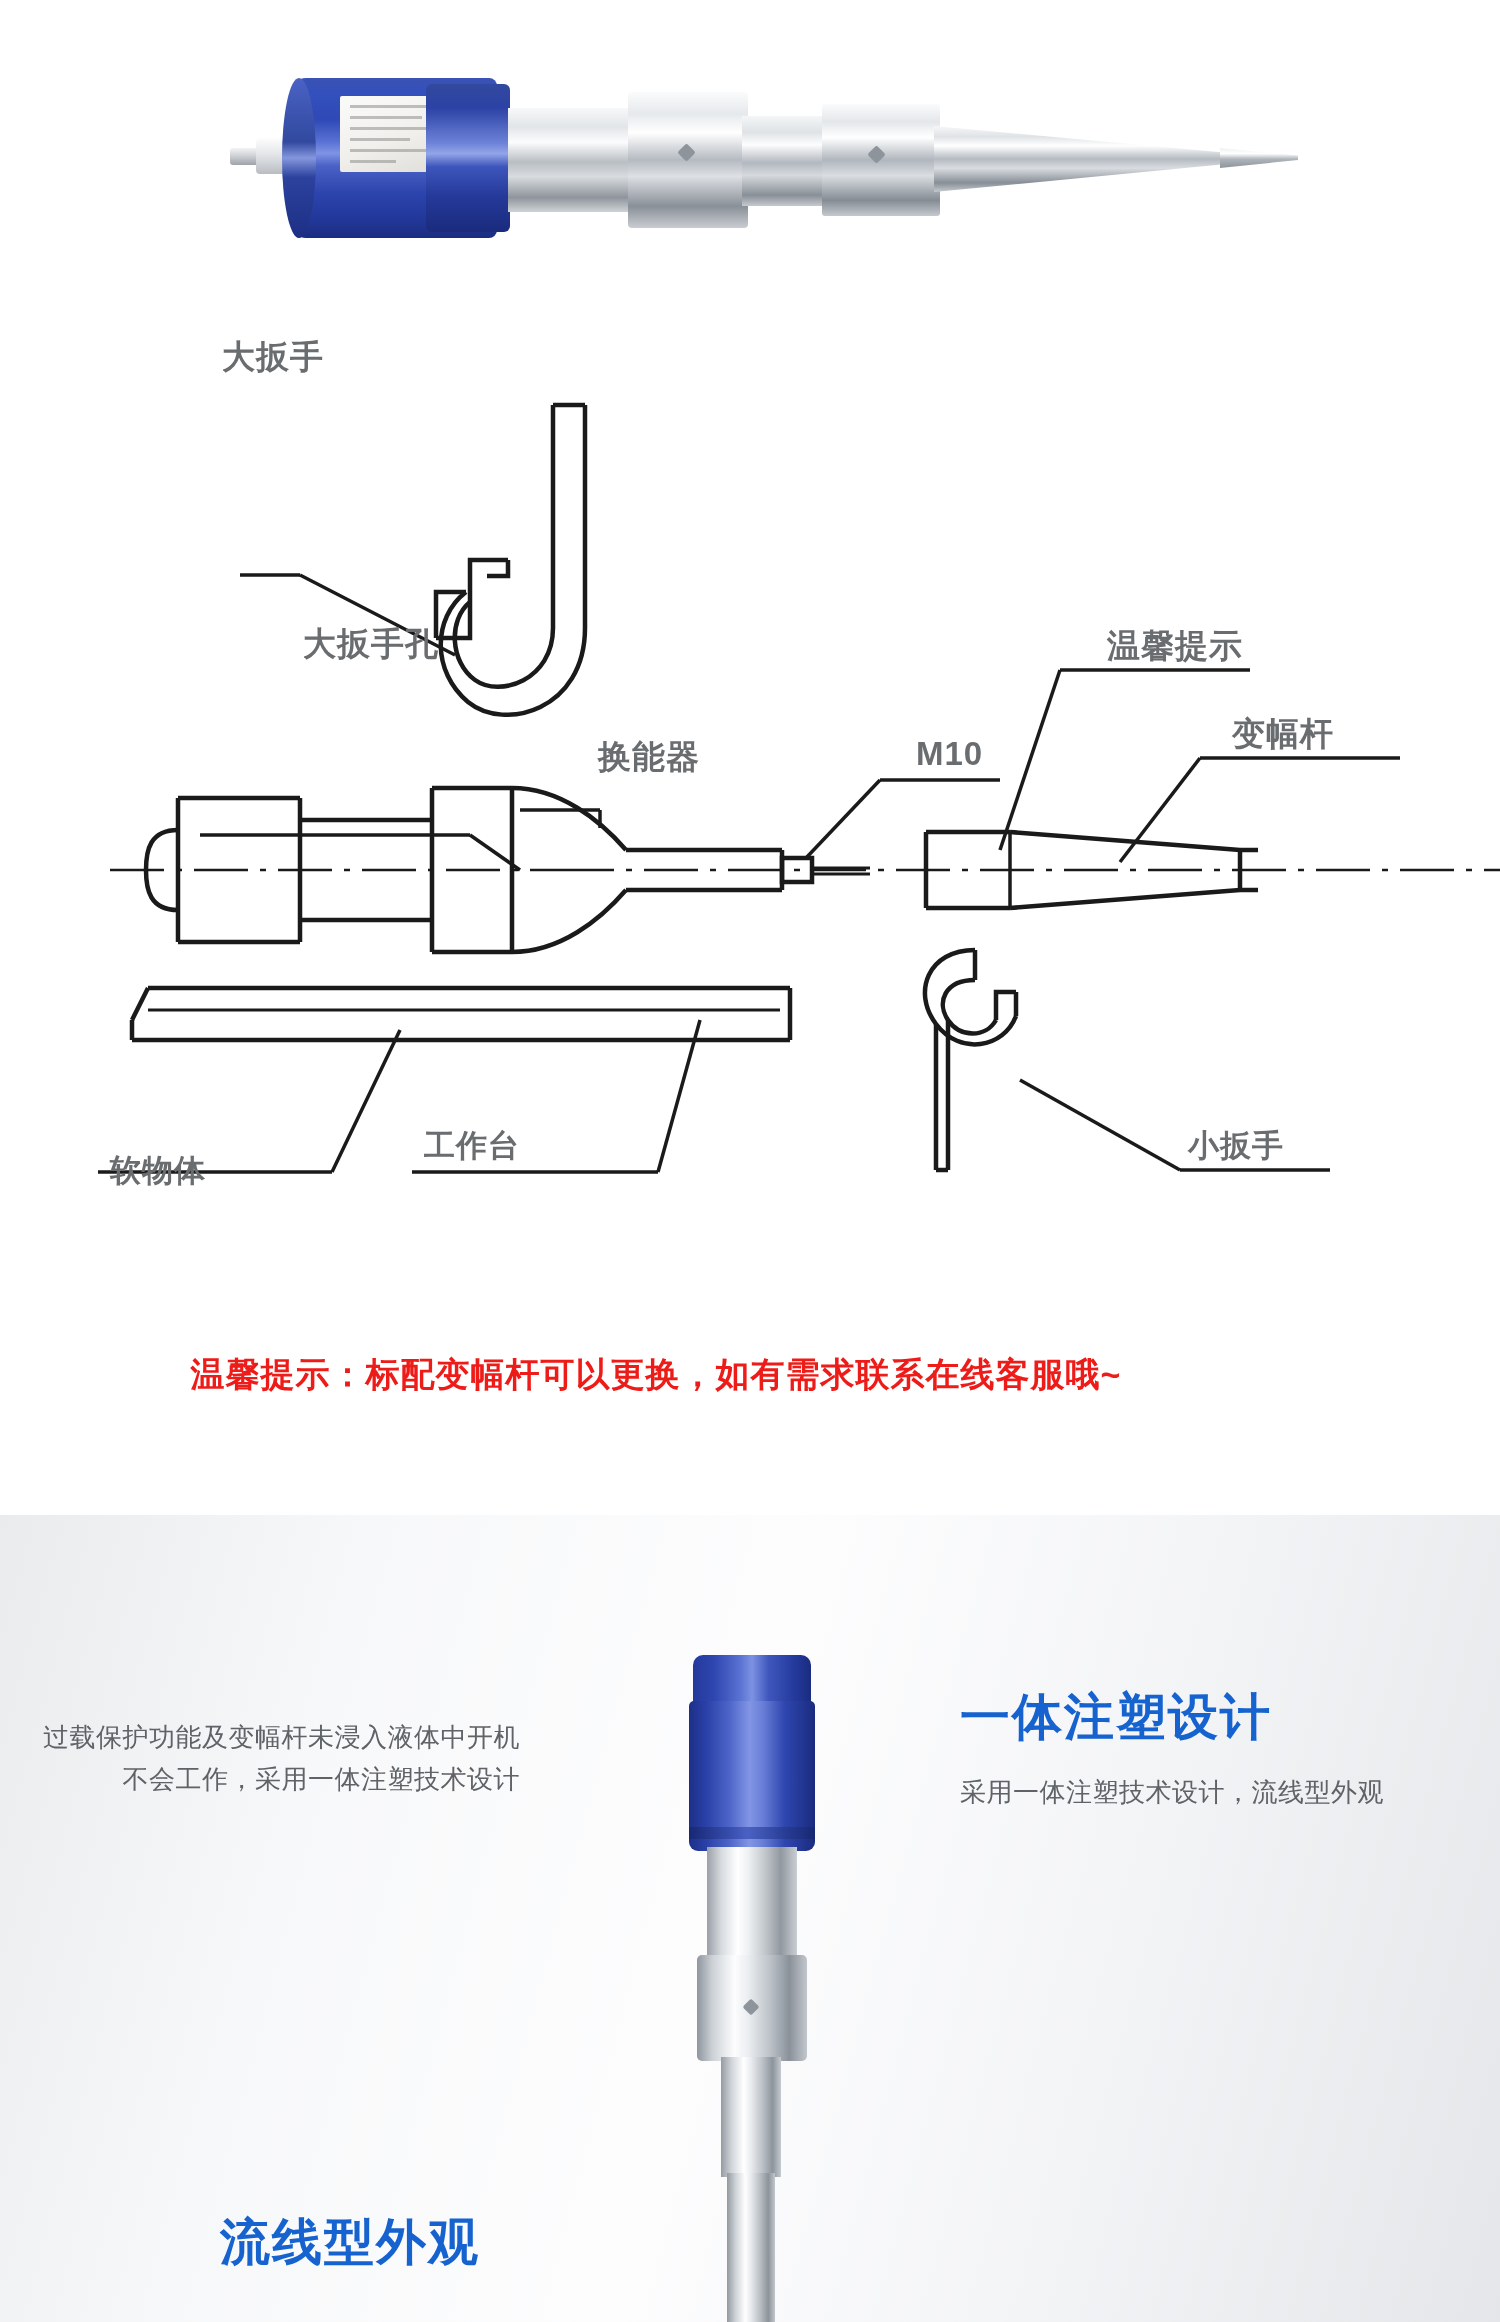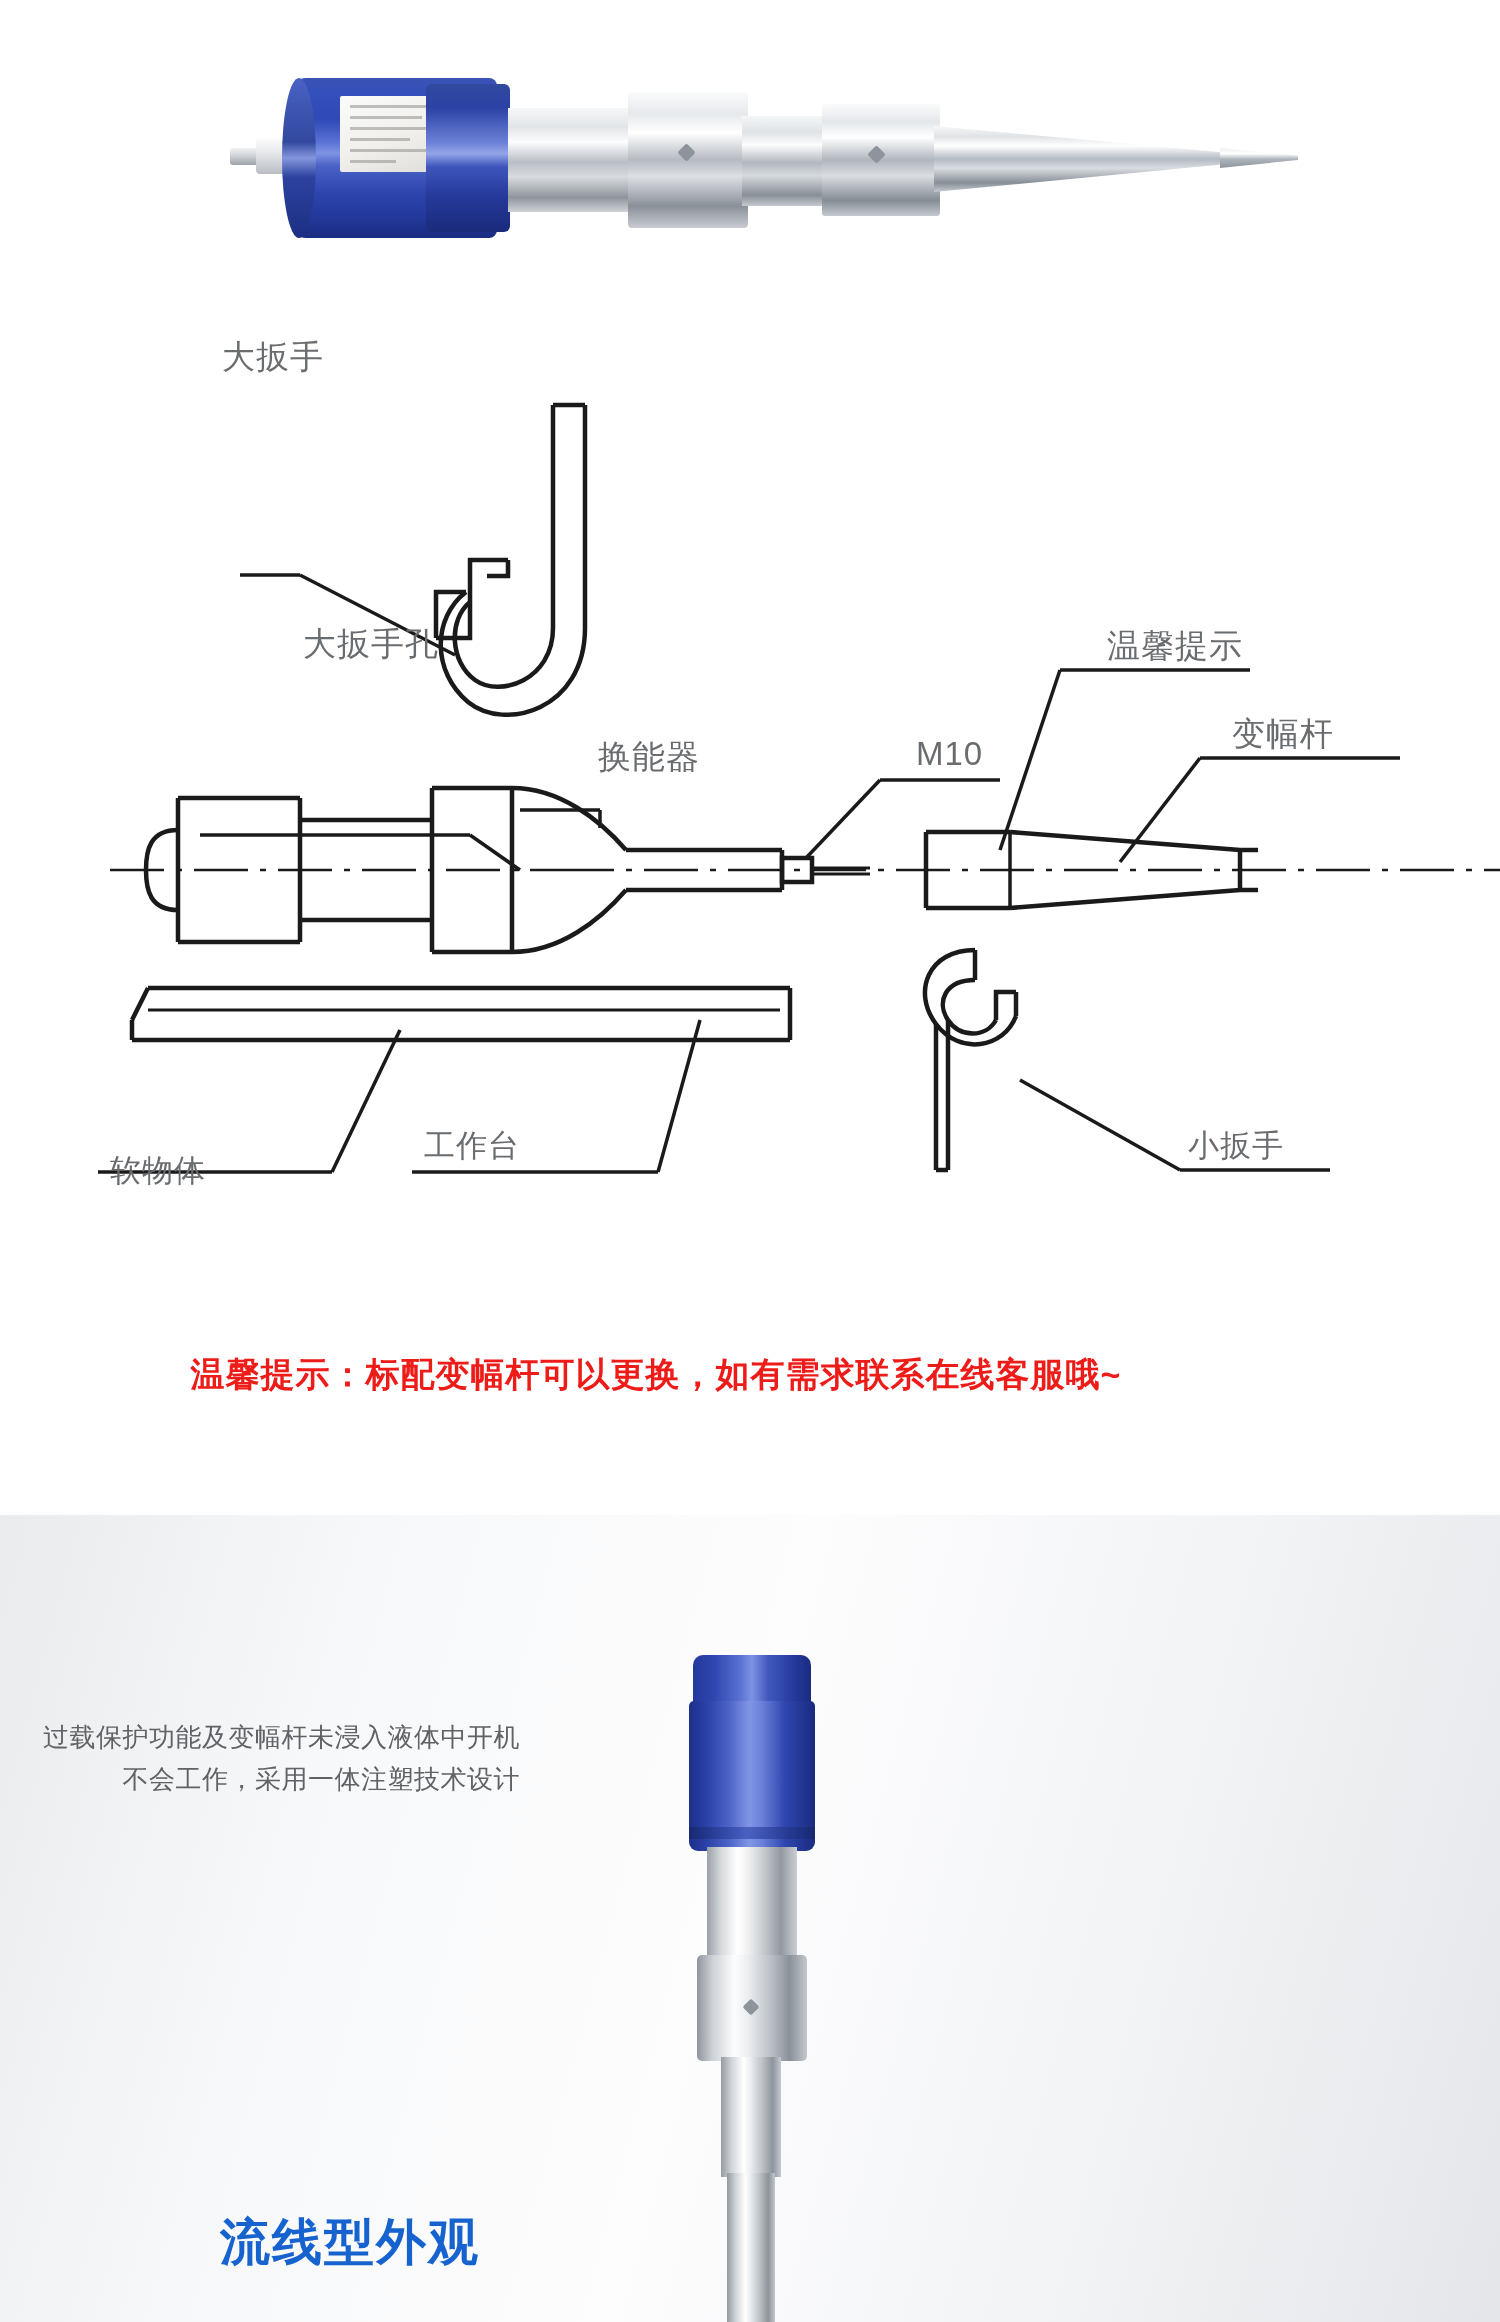--- a/index.html
+++ b/index.html
@@ -100,21 +100,21 @@
       #b4bac1 50%,#d9dde1 64%,#878e96 86%,#c7cbd0 100%);
     clip-path:polygon(0 0, 100% 40%, 100% 58%, 0 100%);
   }
   .horn-tip {
     position:absolute; left:990px; top:78px; width:78px; height:20px;
     background:linear-gradient(180deg,#eef0f2 0%,#ffffff 28%,#aeb4bb 56%,#8d949b 100%);
     clip-path:polygon(0 0, 100% 38%, 100% 60%, 0 100%);
   }
 
   
-  #diagram { position:absolute; left:0; top:380px; width:1240px; height:930px; }
+  #diagram { position:absolute; left:0; top:380px; width:1240px; height:930px;font-weight:bold; }
   #diagram svg { display:block; }
   .dlabel {
     position:absolute;
     font-family:"Liberation Sans","DejaVu Sans",sans-serif;
     font-size:33px; color:#6a6d70; white-space:nowrap;
     letter-spacing:1px;
   }
   .dlabel.small { font-size:31px; }
 
   
@@ -365,19 +365,23 @@
     <div class="f-steel1"></div>
     <div class="f-hexbig"></div>
     <div class="f-rod"></div>
     <div class="f-rod2"></div>
   </div>
 
   <div class="feat" id="feat-1">
     <div class="feat-desc">过载保护功能及变幅杆未浸入液体中开机不会工作，采用一体注塑技术设计</div>
   </div>
 
+  <div class="feat" id="feat-2">
+    <div class="feat-title">一体注塑设计</div>
+    <div class="feat-desc">采用一体注塑技术设计，流线型外观</div>
+  </div>
 
   <div class="feat" id="feat-3">
     <div class="feat-title">流线型外观</div>
     <div class="feat-desc"></div>
   </div>
 
 </div>
 
 </body></html>

